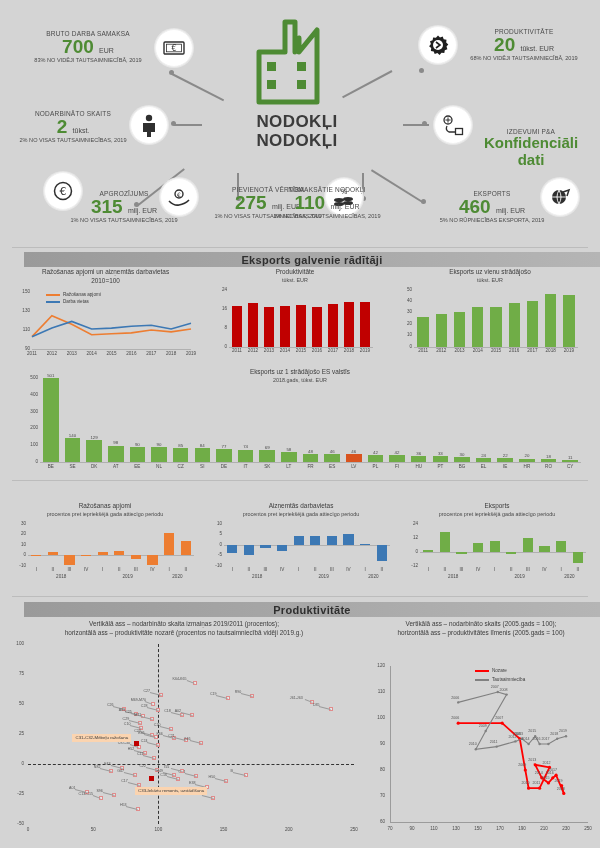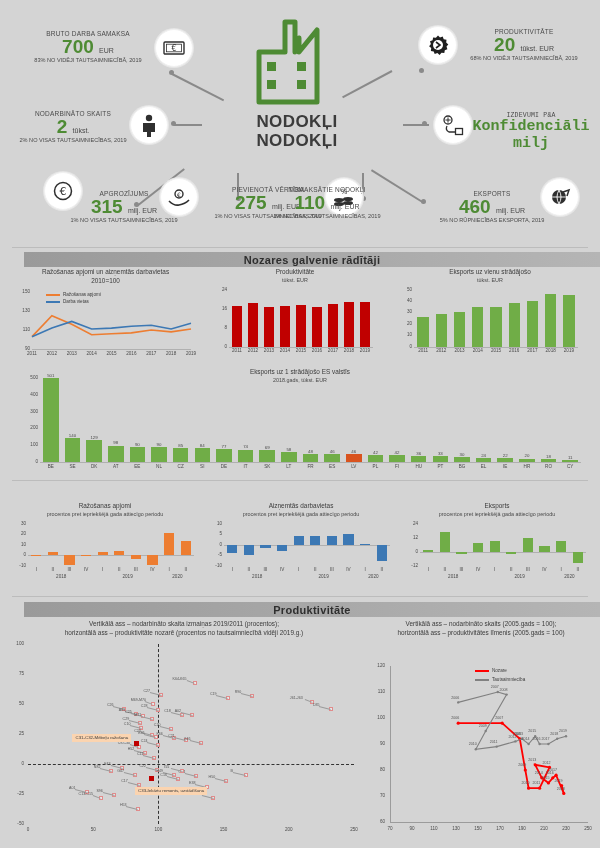--- a/index.html
+++ b/index.html
@@ -180,24 +180,24 @@
     </div>
 
     <div class="icon-circle" style="left:434px;top:106px;">
       <svg width="24" height="22" viewBox="0 0 24 22">
         <circle cx="7" cy="6" r="4" fill="none" stroke="#2f2f2f" stroke-width="1.3"></circle>
         <path d="M7 3.4v5.2M4.4 6h5.2" stroke="#2f2f2f" stroke-width="1"></path>
         <path d="M6 12 q-2 4 2 6 h7" fill="none" stroke="#2f2f2f" stroke-width="1.3"></path>
         <rect x="14.5" y="14.5" width="7" height="6" fill="none" stroke="#2f2f2f" stroke-width="1.3"></rect>
       </svg>
     </div>
-    <div class="kpi" style="left:466px;top:112px;width:130px;text-align:center;font-family:Liberation Mono, monospace;">
+    <div class="kpi" style="left:466px;top:128px;width:130px;text-align:center;">
       <div class="lbl">IZDEVUMI P&amp;A</div>
       <div class="conf">Konfidenciāli</div>
-      <div class="conf">milj</div>
+      <div class="conf">dati</div>
     </div>
 
     <div class="icon-circle" style="left:325px;top:178px;">
       <svg width="24" height="22" viewBox="0 0 24 22">
         <text x="12" y="8" font-size="7" text-anchor="middle" fill="#2f2f2f" font-family="DejaVu Sans">%</text>
         <ellipse cx="7" cy="14" rx="5" ry="2" fill="#2f2f2f"></ellipse>
         <ellipse cx="7" cy="18" rx="5" ry="2" fill="#2f2f2f"></ellipse>
         <ellipse cx="16" cy="13" rx="5" ry="2" fill="#2f2f2f"></ellipse>
         <ellipse cx="16" cy="17" rx="5" ry="2" fill="#2f2f2f"></ellipse>
       </svg>
@@ -216,21 +216,21 @@
       </svg>
     </div>
     <div class="kpi" style="left:410px;top:190px;width:164px;">
       <div class="lbl">EKSPORTS</div>
       <div class="val"><span>460</span> <span class="unit">milj. EUR</span></div>
       <div class="sub">5% NO RŪPNIECĪBAS EKSPORTA, 2019</div>
     </div>
   </div>
 
   <div class="sep" style="top:247px;"></div>
-  <div class="banner" style="position:absolute;left:12px;top:252px;width:576px;">Nozares galvenie rādītāji</div>
+  <div class="banner" style="position:absolute;left:12px;top:252px;width:576px;">Eksports galvenie rādītāji</div>
 
   <div class="band" style="top:268px;height:100px;">
     <div class="band-inner">
 
       <div style="position:absolute;left:18px;top:0;width:175px;">
         <div class="chart-title">Ražošanas apjomi un aizņemtās darbavietas</div>
         <div class="chart-title">2010=100</div>
         <div class="plot" id="plot-lines" style="height:70px;margin-top:3px;">
             <div class="tick-y" style="left: 0px; width: 12px; top: 58px;">90</div>
             <div class="tick-y" style="left: 0px; width: 12px; top: 39px;">110</div>

